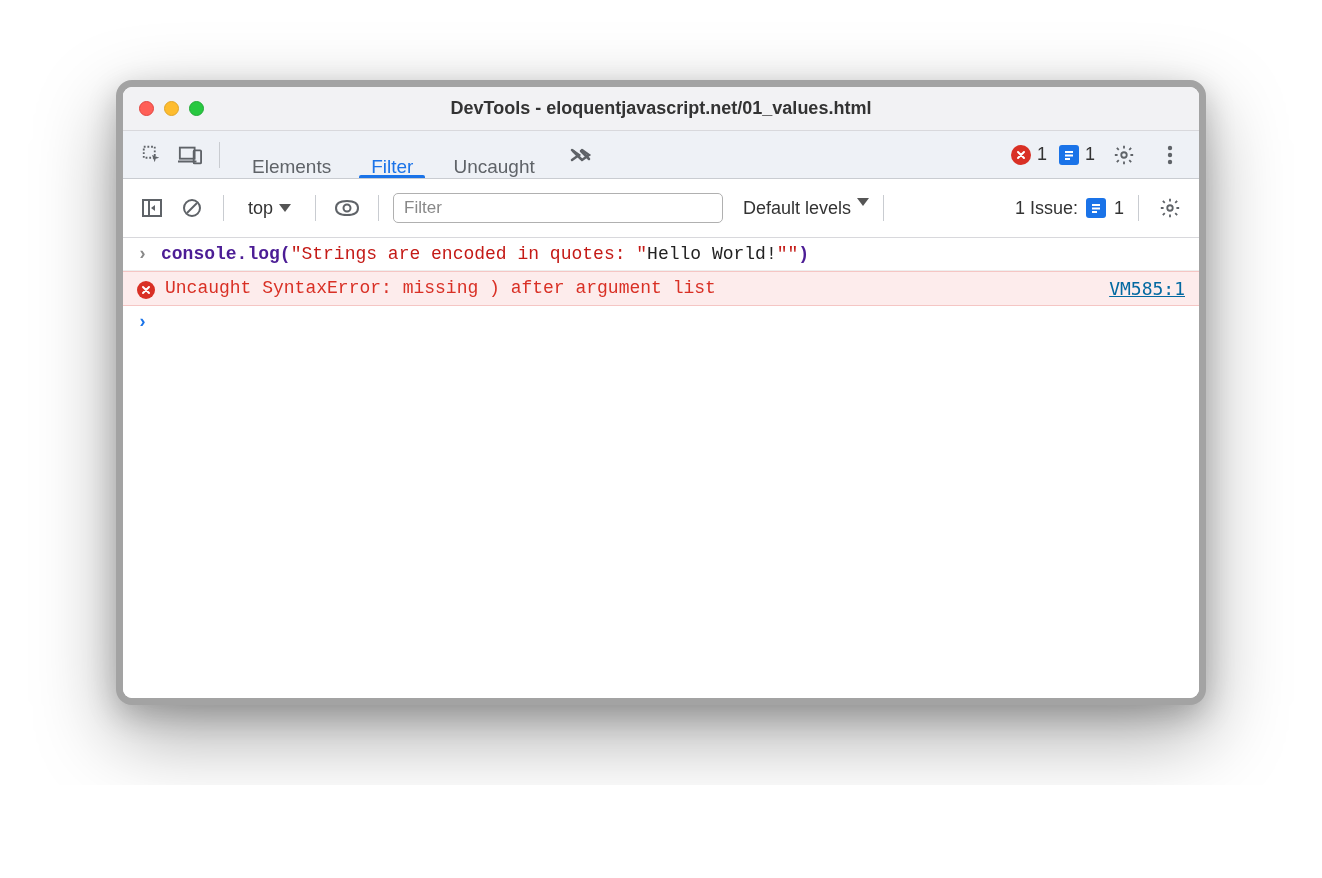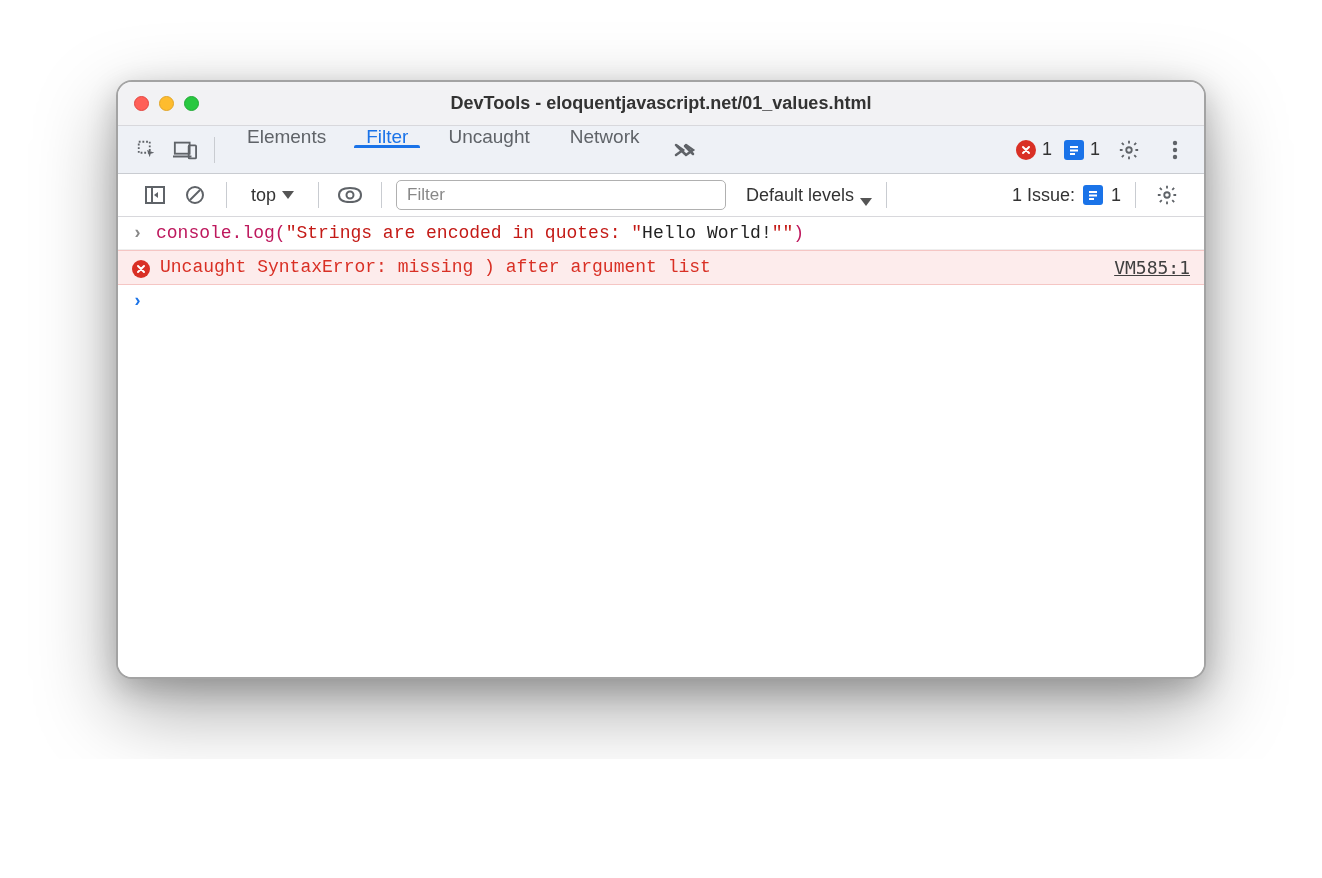--- a/index.html
+++ b/index.html
@@ -10,21 +10,21 @@
     justify-content: center;
     align-items: flex-start;
     padding: 80px 40px;
   }
   .window {
     width: 1090px;
     background: #fff;
     border-radius: 16px;
     box-shadow: 0 30px 80px rgba(0,0,0,0.35), 0 10px 30px rgba(0,0,0,0.2);
     overflow: hidden;
-    border: 2px solid #a3a3a3;
+    border: 7px solid #a3a3a3;
   }
   .titlebar {
     height: 44px;
     background: #f2f2f4;
     display: flex;
     align-items: center;
     padding: 0 16px;
     border-bottom: 1px solid #d8d8dc;
     position: relative;
   }
@@ -54,21 +54,21 @@
   }
   .icon-btn {
     width: 34px; height: 34px;
     display: flex; align-items: center; justify-content: center;
     color: #5f6368;
     cursor: pointer;
     border-radius: 4px;
   }
   .vdiv { width: 1px; height: 26px; background: #c9ccd1; margin: 0 8px; }
 
-  .tabs { display: flex; align-items: flex-start; height: 100%; }
+  .tabs { display: flex; align-items: flex-end; height: 100%; }
   .tab {
     padding: 0 20px;
     display: flex;
     align-items: center;
     font-size: 19px;
     color: #5f6368;
     cursor: pointer;
     position: relative;
   }
   .tab.active {
@@ -99,45 +99,45 @@
   .err-badge {
     width: 20px; height: 20px; border-radius: 50%;
     background: #d93025; display:flex;align-items:center;justify-content:center;
   }
   .issue-badge {
     width: 20px; height: 20px; border-radius:3px;
     background:#1a73e8; display:flex;align-items:center;justify-content:center;
   }
 
   .filterbar {
-    height: 43px;
+    height: 59px;
     border-bottom: 1px solid #d8d8dc;
     display: flex;
     align-items: center;
-    padding: 0 20px;
+    padding: 0 12px;
     gap: 6px;
     font-size: 18px;
     color: #333;
   }
   .context-picker {
     display:flex;align-items:center;gap:6px;
     padding: 3px 10px; cursor:pointer; color:#333;
   }
   .filter-input {
     flex: 0 0 330px;
     height: 30px;
     border: 1px solid #b0b0b0;
     border-radius: 5px;
     padding: 0 10px;
     font-size: 17px;
     color: #a21caf;
     background:#fff;
   }
   .filter-input::placeholder { color:#888; }
-  .levels { display:flex;align-items:flex-end;gap:6px;cursor:pointer;margin-left:14px;}
+  .levels { display:flex;align-items:flex-start;gap:6px;cursor:pointer;margin-left:14px;}
   .issues-text { margin-left:auto; display:flex;align-items:flex-start;gap:8px;}
 
   .console-body {
     background: #fff;
     min-height: 460px;
     font-family: Menlo, Consolas, "Courier New", monospace;
     font-size: 18px;
   }
   .row {
     display: flex;
@@ -149,35 +149,35 @@
   .row.input .caret { color:#888; }
   .row.error {
     background: #fdecec;
     color: #d93025;
     border-top: 1px solid #f5c6c4;
     border-bottom: 1px solid #f5c6c4;
   }
   .row .caret { width: 14px; flex-shrink:0; font-weight:bold;}
   .row .content { flex: 1; white-space: pre; }
   .row .source-link {
-    color: #404040;
+    color: #0369a1;
     text-decoration: underline;
     cursor: pointer;
     font-family: Menlo, Consolas, monospace;
     margin-left: 16px;
   }
   .err-circle {
     width:18px;height:18px;border-radius:50%;background:#d93025;
     display:flex;align-items:center;justify-content:center;flex-shrink:0;margin-top:3px;
   }
   .row.prompt .caret { color:#1a73e8; }
   .row.prompt { border-bottom:none; }
 
   
-  .c-default { color:#be185d; }
+  .c-default { color:#4c1d95;font-weight:bold; }
   .c-string { color:#c41a16; }
   .c-default2 { color:#222;text-align:center; }
 
   svg { display:block; }
   .triangle-down {
     width:0;height:0;border-left:6px solid transparent;border-right:6px solid transparent;border-top:8px solid #555;
   }
 </style>
 </head>
 <body>
@@ -206,21 +206,20 @@
         <line x1="0" y1="18" x2="20" y2="18"></line>
         <rect x="17" y="6" width="8" height="14" rx="1"></rect>
       </svg>
     </div>
     <div class="vdiv"></div>
 
     <div class="tabs">
       <div class="tab">Elements</div>
       <div class="tab active">Filter</div>
       <div class="tab">Uncaught</div>
-      <div class="tab">Network</div>
     </div>
     <div class="more-tabs">
       <svg width="24" height="16" viewBox="0 0 24 16" fill="none" stroke="#5f6368" stroke-width="2.5" stroke-linecap="round">
         <path d="M4 4 L12 12 M12 4 L20 12"></path>
         <path d="M4 12 L12 4 M12 12 L20 4" opacity="0"></path>
         <path d="M3 3 L10 8 L3 13" stroke="#5f6368"></path>
         <path d="M13 3 L20 8 L13 13" stroke="#5f6368"></path>
       </svg>
     </div>
 

